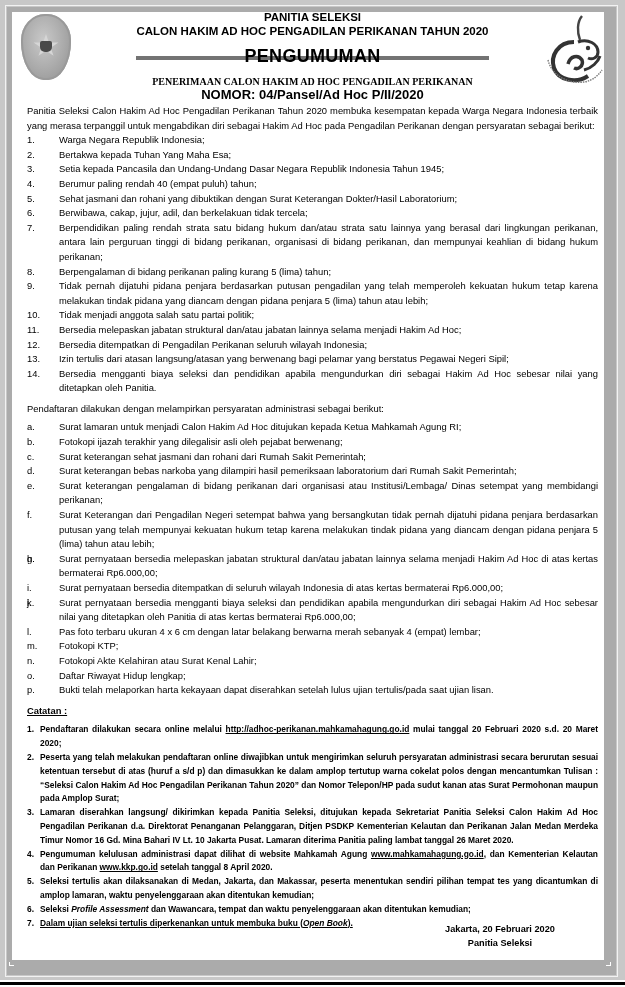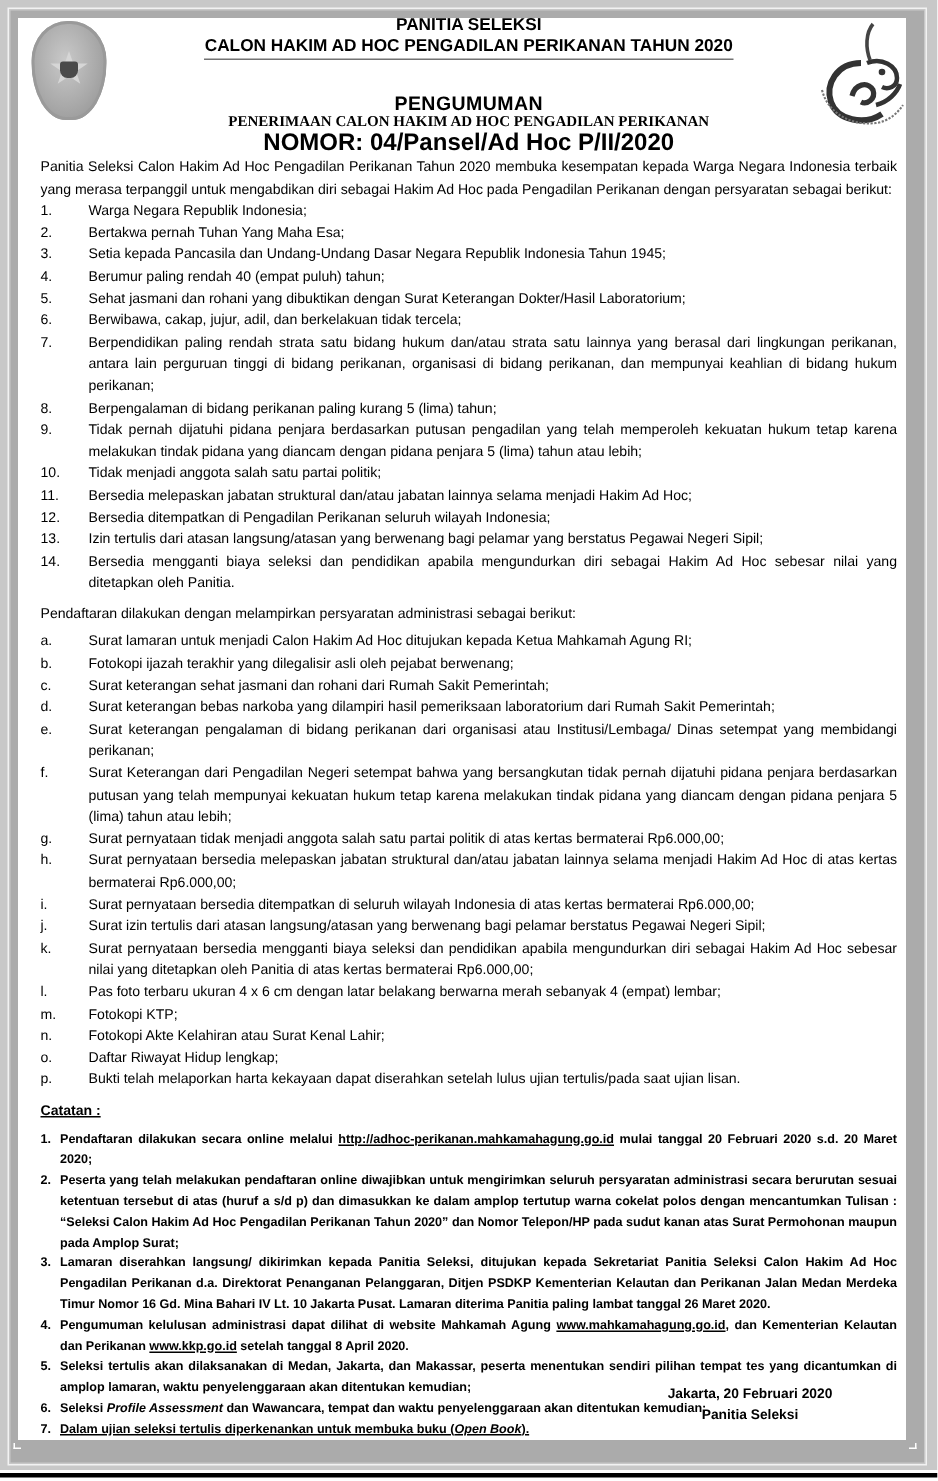--- a/index.html
+++ b/index.html
@@ -13,24 +13,24 @@
   .bottom-rule { position:absolute; left:0; top:982px; width:625px; height:3px; background:#000; }
 
   .logo-left { position:absolute; left:21px; top:14px; width:50px; height:66px; border-radius:48% 48% 46% 46% / 40% 40% 58% 58%; background:radial-gradient(ellipse at 45% 40%, #c9c9c9 0%, #a9a9a9 55%, #8d8d8d 100%); box-shadow:inset 0 0 0 2px #9a9a9a; }
   .logo-left .star { position:absolute; left:12px; top:20px; width:26px; height:24px; background:#d6d6d6; clip-path:polygon(50% 0%,61% 35%,98% 35%,68% 57%,79% 91%,50% 70%,21% 91%,32% 57%,2% 35%,39% 35%); }
   .logo-left .shield { position:absolute; left:19px; top:27px; width:12px; height:11px; background:#4a4a4a; border-radius:2px 2px 5px 5px; }
   .logo-right { position:absolute; left:544px; top:12px; width:62px; height:74px; }
 
   .hdr { position:absolute; left:0; width:625px; text-align:center; font-family:"Liberation Sans", sans-serif; }
   .h1 { top:11px; font-size:11.5px; font-weight:bold; }
   .h2 { top:25px; font-size:11.5px; font-weight:bold; }
-  .h2 span { border-bottom:1px solid #737373; padding-bottom:2px; }
-  .h3 { top:46px; font-size:13px; font-weight:bold; letter-spacing:0.3px;margin-top:15px; }
+  .h2 span { border-bottom:4px solid #737373; padding-bottom:19px; }
+  .h3 { top:46px; font-size:18px; font-weight:bold; letter-spacing:0.3px; }
   .h4 { top:76px; font-size:10px; font-weight:bold;font-family:Liberation Serif, serif; }
-  .h5 { top:87px; font-size:16px; font-weight:bold; }
+  .h5 { top:87px; font-size:13px; font-weight:bold; }
 
   .body { position:absolute; left:27px; top:104px; width:571px; font-size:9.4px; line-height:14.6px; }
   .intro { text-align:justify; margin:0 0 0 0; }
   ol.list { list-style:none; margin:0; padding:0; }
   ol.list li { position:relative; padding-left:32px; text-align:justify; }
   ol.list li .mk { position:absolute; left:0; top:0; }
   .para { margin:6px 0 4px 0; }
   .catatan-title { font-weight:bold; text-decoration:underline; margin:6px 0 5px 0; }
   ol.notes { list-style:none; margin:0; padding:0; font-size:8.4px; line-height:13.8px; font-weight:bold; }
   ol.notes li { position:relative; padding-left:13px; text-align:justify; }
@@ -68,21 +68,21 @@
 <div class="hdr h1">PANITIA SELEKSI</div>
 <div class="hdr h2"><span>CALON HAKIM AD HOC PENGADILAN PERIKANAN TAHUN 2020</span></div>
 <div class="hdr h3">PENGUMUMAN</div>
 <div class="hdr h4">PENERIMAAN CALON HAKIM AD HOC PENGADILAN PERIKANAN</div>
 <div class="hdr h5">NOMOR: 04/Pansel/Ad Hoc P/II/2020</div>
 
 <div class="body">
   <p class="intro">Panitia Seleksi Calon Hakim Ad Hoc Pengadilan Perikanan Tahun 2020 membuka kesempatan kepada Warga Negara Indonesia terbaik yang merasa terpanggil untuk mengabdikan diri sebagai Hakim Ad Hoc pada Pengadilan Perikanan dengan persyaratan sebagai berikut:</p>
   <ol class="list" id="req-list">
       <li><span class="mk">1.</span><span>Warga Negara Republik Indonesia;</span></li>
-      <li><span class="mk">2.</span><span>Bertakwa pernah Tuhan Yang Maha Esa;</span></li>
+      <li><span class="mk">2.</span><span>Bertakwa kepada Tuhan Yang Maha Esa;</span></li>
       <li><span class="mk">3.</span><span>Setia kepada Pancasila dan Undang-Undang Dasar Negara Republik Indonesia Tahun 1945;</span></li>
       <li><span class="mk">4.</span><span>Berumur paling rendah 40 (empat puluh) tahun;</span></li>
       <li><span class="mk">5.</span><span>Sehat jasmani dan rohani yang dibuktikan dengan Surat Keterangan Dokter/Hasil Laboratorium;</span></li>
       <li><span class="mk">6.</span><span>Berwibawa, cakap, jujur, adil, dan berkelakuan tidak tercela;</span></li>
       <li><span class="mk">7.</span><span>Berpendidikan paling rendah strata satu bidang hukum dan/atau strata satu lainnya yang berasal dari lingkungan perikanan, antara lain perguruan tinggi di bidang perikanan, organisasi di bidang perikanan, dan mempunyai keahlian di bidang hukum perikanan;</span></li>
       <li><span class="mk">8.</span><span>Berpengalaman di bidang perikanan paling kurang 5 (lima) tahun;</span></li>
       <li><span class="mk">9.</span><span>Tidak pernah dijatuhi pidana penjara berdasarkan putusan pengadilan yang telah memperoleh kekuatan hukum tetap karena melakukan tindak pidana yang diancam dengan pidana penjara 5 (lima) tahun atau lebih;</span></li>
       <li><span class="mk">10.</span><span>Tidak menjadi anggota salah satu partai politik;</span></li>
       <li><span class="mk">11.</span><span>Bersedia melepaskan jabatan struktural dan/atau jabatan lainnya selama menjadi Hakim Ad Hoc;</span></li>
       <li><span class="mk">12.</span><span>Bersedia ditempatkan di Pengadilan Perikanan seluruh wilayah Indonesia;</span></li>
@@ -90,24 +90,24 @@
       <li><span class="mk">14.</span><span>Bersedia mengganti biaya seleksi dan pendidikan apabila mengundurkan diri sebagai Hakim Ad Hoc sebesar nilai yang ditetapkan oleh Panitia.</span></li>
     </ol>
   <p class="para">Pendaftaran dilakukan dengan melampirkan persyaratan administrasi sebagai berikut:</p>
   <ol class="list" id="admin-list">
       <li><span class="mk">a.</span><span>Surat lamaran untuk menjadi Calon Hakim Ad Hoc ditujukan kepada Ketua Mahkamah Agung RI;</span></li>
       <li><span class="mk">b.</span><span>Fotokopi ijazah terakhir yang dilegalisir asli oleh pejabat berwenang;</span></li>
       <li><span class="mk">c.</span><span>Surat keterangan sehat jasmani dan rohani dari Rumah Sakit Pemerintah;</span></li>
       <li><span class="mk">d.</span><span>Surat keterangan bebas narkoba yang dilampiri hasil pemeriksaan laboratorium dari Rumah Sakit Pemerintah;</span></li>
       <li><span class="mk">e.</span><span>Surat keterangan pengalaman di bidang perikanan dari organisasi atau Institusi/Lembaga/ Dinas setempat yang membidangi perikanan;</span></li>
       <li><span class="mk">f.</span><span>Surat Keterangan dari Pengadilan Negeri setempat bahwa yang bersangkutan tidak pernah dijatuhi pidana penjara berdasarkan putusan yang telah mempunyai kekuatan hukum tetap karena melakukan tindak pidana yang diancam dengan pidana penjara 5 (lima) tahun atau lebih;</span></li>
-      <li><span class="mk">g.</span><span>Surat pernyataan tidak menjadi anggota salah satu partai politik di atas kertas bermaterai Rp6.000,00;</span></li>
+      <li><span class="mk">g.</span></li>
       <li><span class="mk">h.</span><span>Surat pernyataan bersedia melepaskan jabatan struktural dan/atau jabatan lainnya selama menjadi Hakim Ad Hoc di atas kertas bermaterai Rp6.000,00;</span></li>
       <li><span class="mk">i.</span><span>Surat pernyataan bersedia ditempatkan di seluruh wilayah Indonesia di atas kertas bermaterai Rp6.000,00;</span></li>
-      <li><span class="mk">j.</span><span>Surat izin tertulis dari atasan langsung/atasan yang berwenang bagi pelamar berstatus Pegawai Negeri Sipil;</span></li>
+      <li><span class="mk">j.</span></li>
       <li><span class="mk">k.</span><span>Surat pernyataan bersedia mengganti biaya seleksi dan pendidikan apabila mengundurkan diri sebagai Hakim Ad Hoc sebesar nilai yang ditetapkan oleh Panitia di atas kertas bermaterai Rp6.000,00;</span></li>
       <li><span class="mk">l.</span><span>Pas foto terbaru ukuran 4 x 6 cm  dengan latar belakang berwarna merah sebanyak 4 (empat) lembar;</span></li>
       <li><span class="mk">m.</span><span>Fotokopi KTP;</span></li>
       <li><span class="mk">n.</span><span>Fotokopi Akte Kelahiran atau Surat Kenal Lahir;</span></li>
       <li><span class="mk">o.</span><span>Daftar Riwayat Hidup lengkap;</span></li>
       <li><span class="mk">p.</span><span>Bukti telah melaporkan harta kekayaan dapat diserahkan setelah lulus ujian tertulis/pada saat ujian lisan.</span></li>
     </ol>
   <div class="catatan-title">Catatan :</div>
   <ol class="notes" id="notes-list">
       <li><span class="mk">1.</span><span>Pendaftaran dilakukan secara online melalui </span><a class="u" style="color: rgb(0, 0, 0);">http://adhoc-perikanan.mahkamahagung.go.id</a><span> mulai tanggal 20 Februari 2020 s.d. 20 Maret 2020;</span></li>

